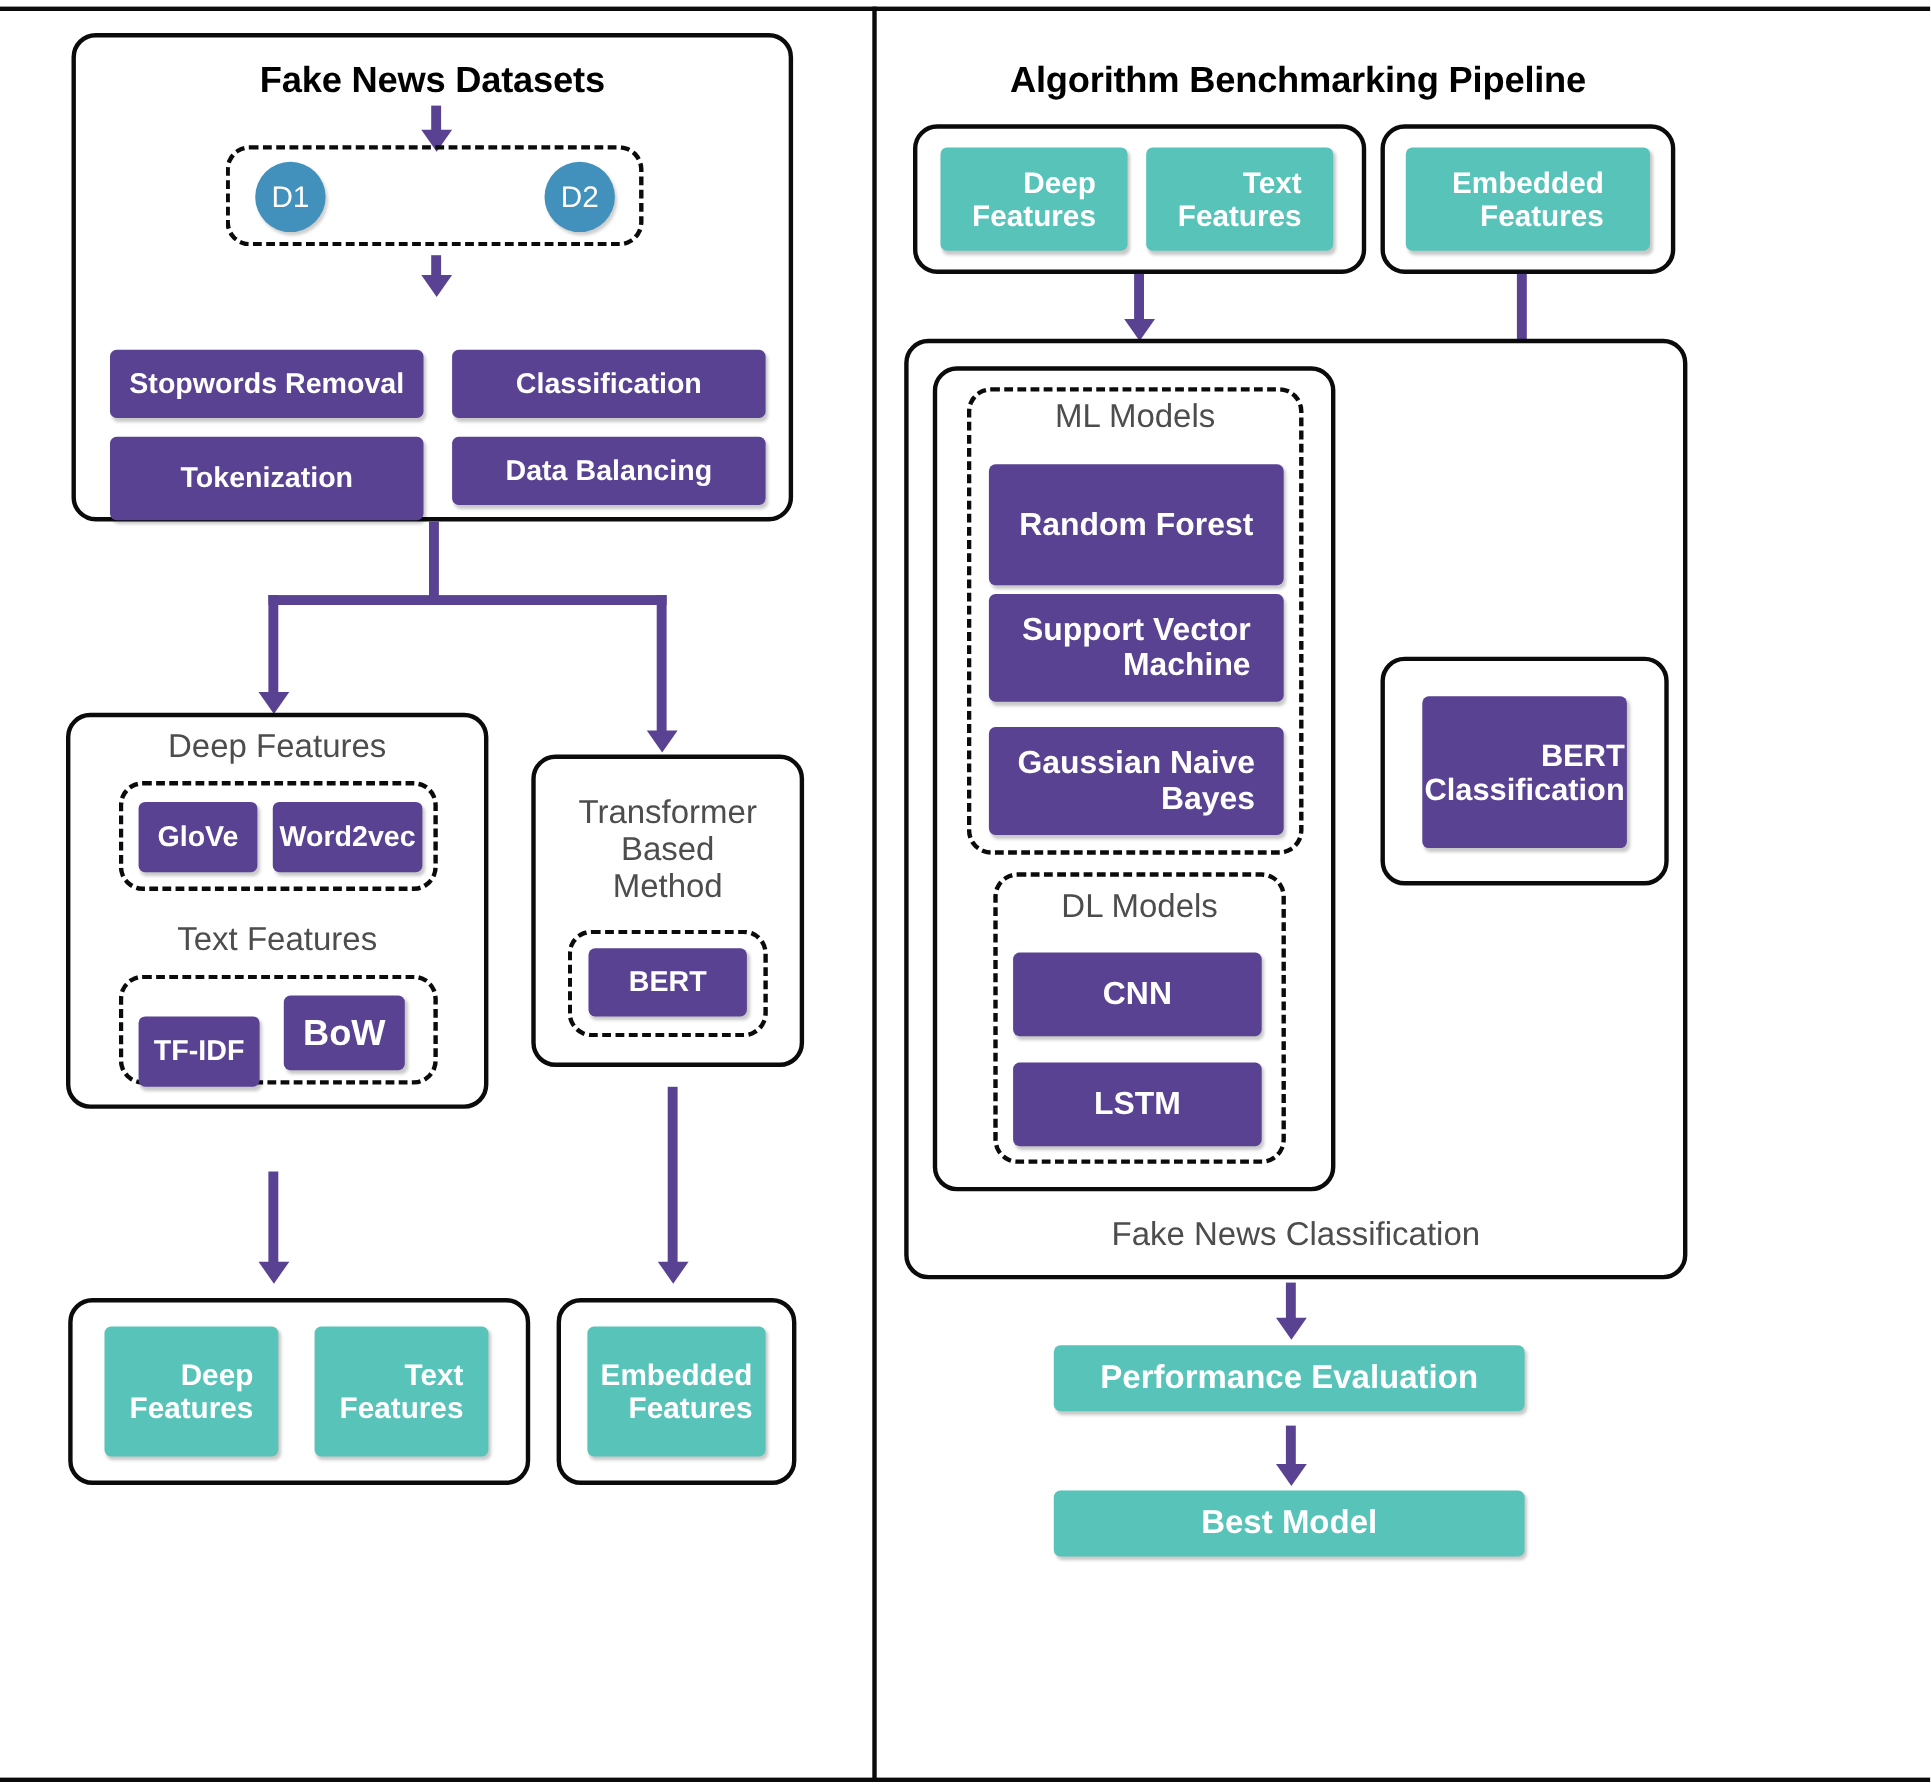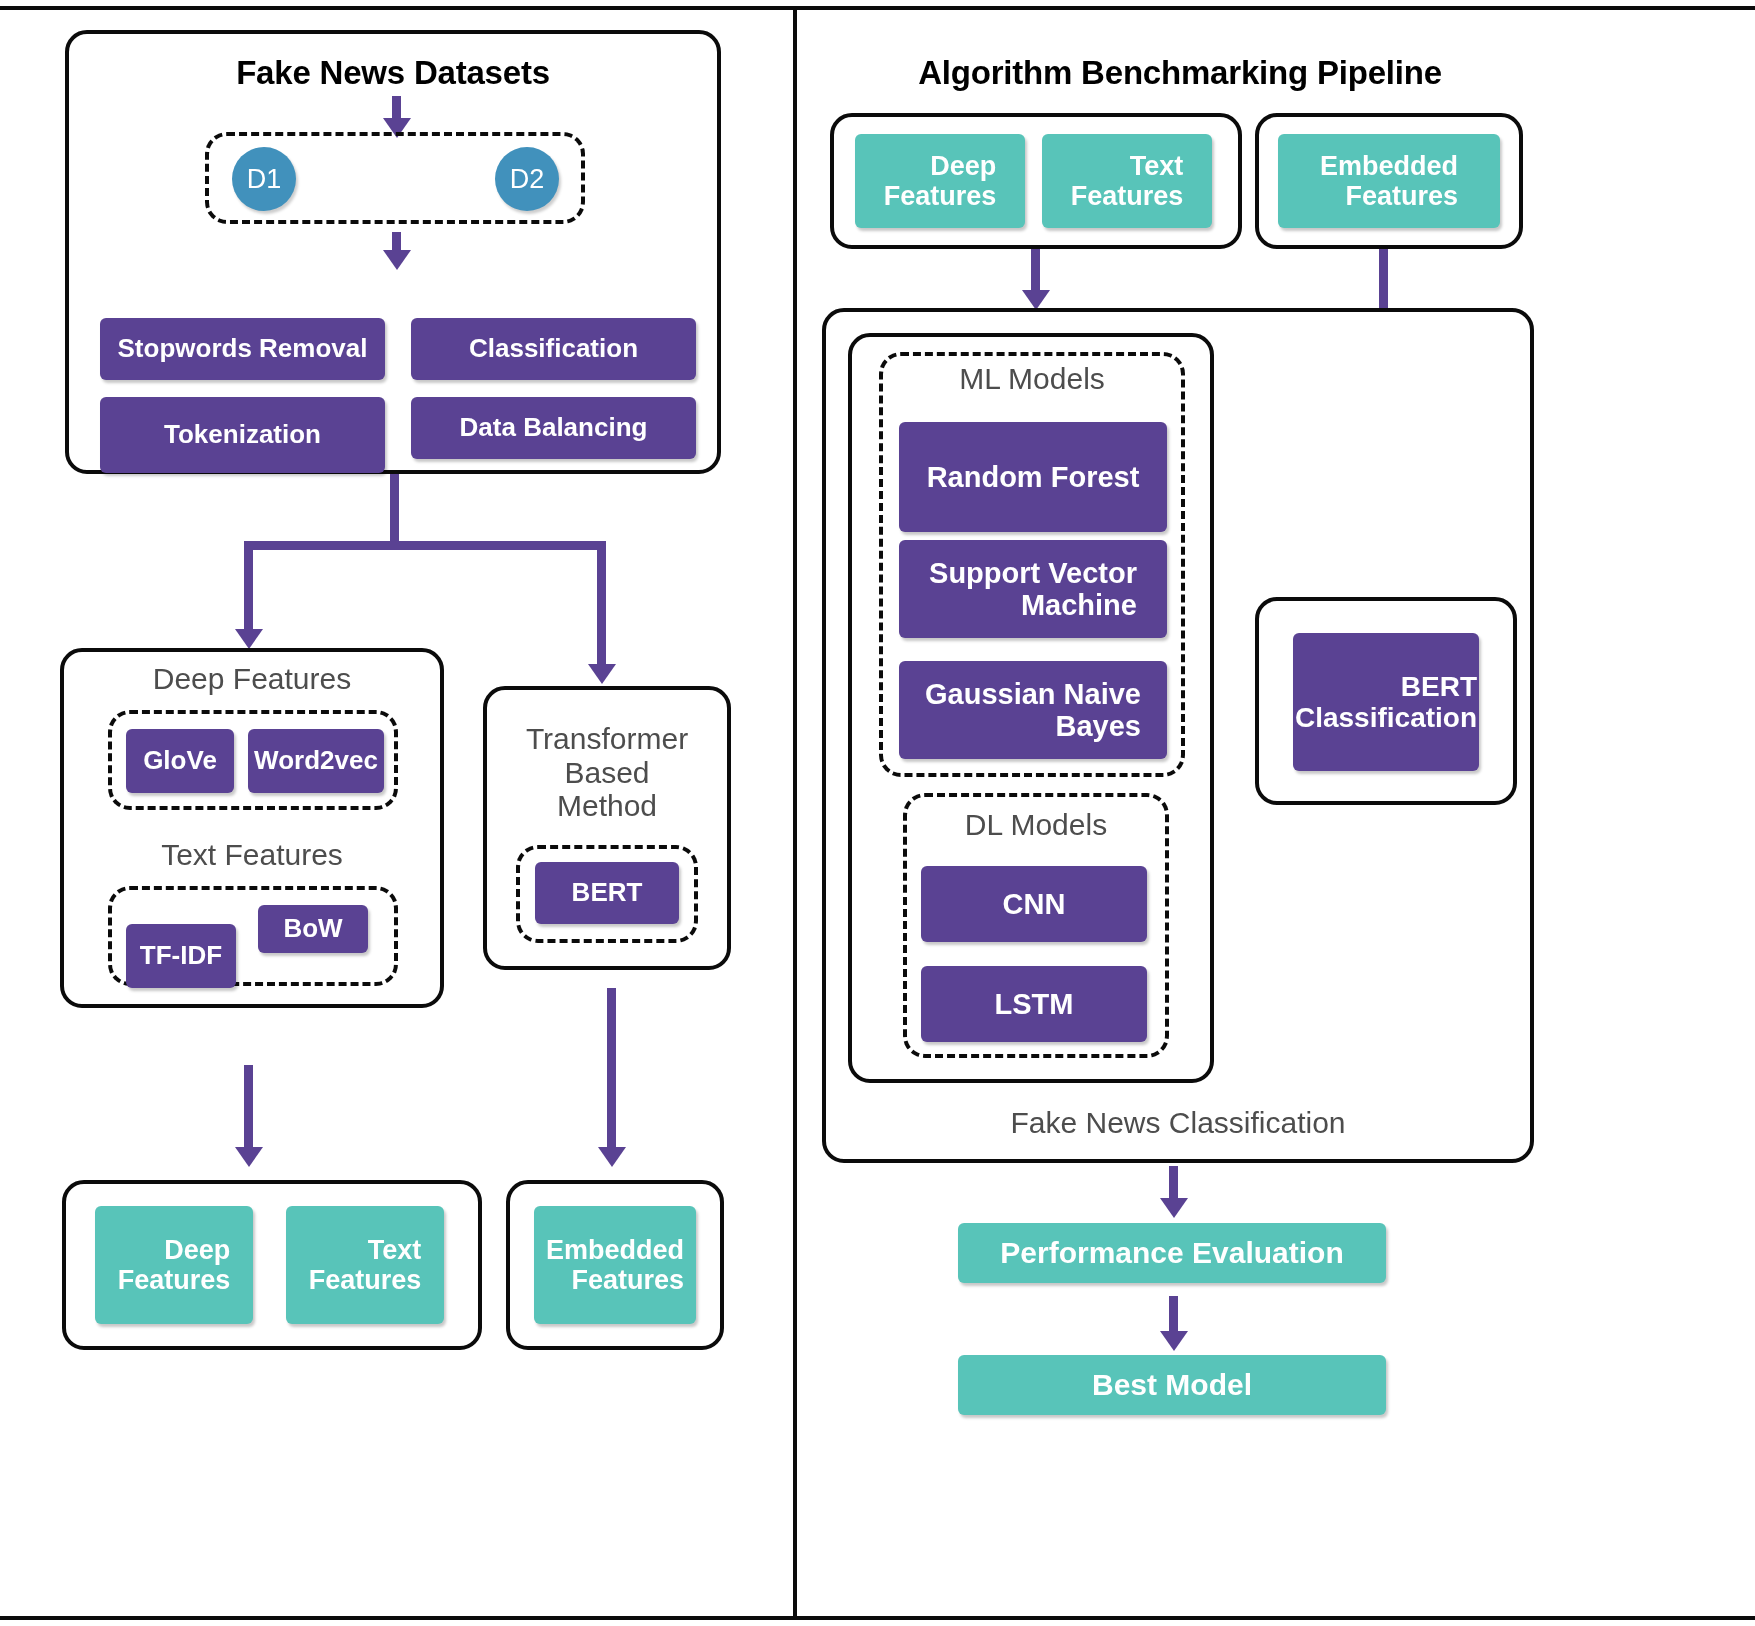--- a/index.html
+++ b/index.html
@@ -85,21 +85,21 @@
   <div class="abs greytitle" style="left:60px;top:662px;width:384px;">Deep Features</div>
 
   <div class="abs dashdot" style="left:108px;top:710px;width:290px;height:100px;"></div>
   <div class="abs pill purple" style="left:126px;top:729px;width:108px;height:64px;font-size:26px;">GloVe</div>
   <div class="abs pill purple" style="left:248px;top:729px;width:136px;height:64px;font-size:26px;">Word2vec</div>
 
   <div class="abs greytitle" style="left:60px;top:838px;width:384px;">Text Features</div>
 
   <div class="abs dashdot" style="left:108px;top:886px;width:290px;height:100px;"></div>
   <div class="abs pill purple" style="left:126px;top:905px;width:110px;height:64px;font-size:26px;margin-top:19px;">TF-IDF</div>
-  <div class="abs pill purple" style="left:258px;top:905px;width:110px;height:48px;font-size:26px;">BoW</div>
+  <div class="abs pill purple" style="left:258px;top:905px;width:110px;height:68px;font-size:33px;">BoW</div>
 
   <div class="abs solidbox" style="left:483px;top:686px;width:248px;height:284px;"></div>
   <div class="abs greytitle" style="left:483px;top:722px;width:248px;">Transformer
 Based
 Method</div>
   <div class="abs dashdot" style="left:516px;top:845px;width:182px;height:98px;"></div>
   <div class="abs pill purple" style="left:535px;top:862px;width:144px;height:62px;font-size:26px;">BERT</div>
 
   <div class="arrow-v" style="left:244px;top:1065px;height:86px;"></div>
   <div class="arrow-head-d" style="left:235px;top:1147px;"></div>

